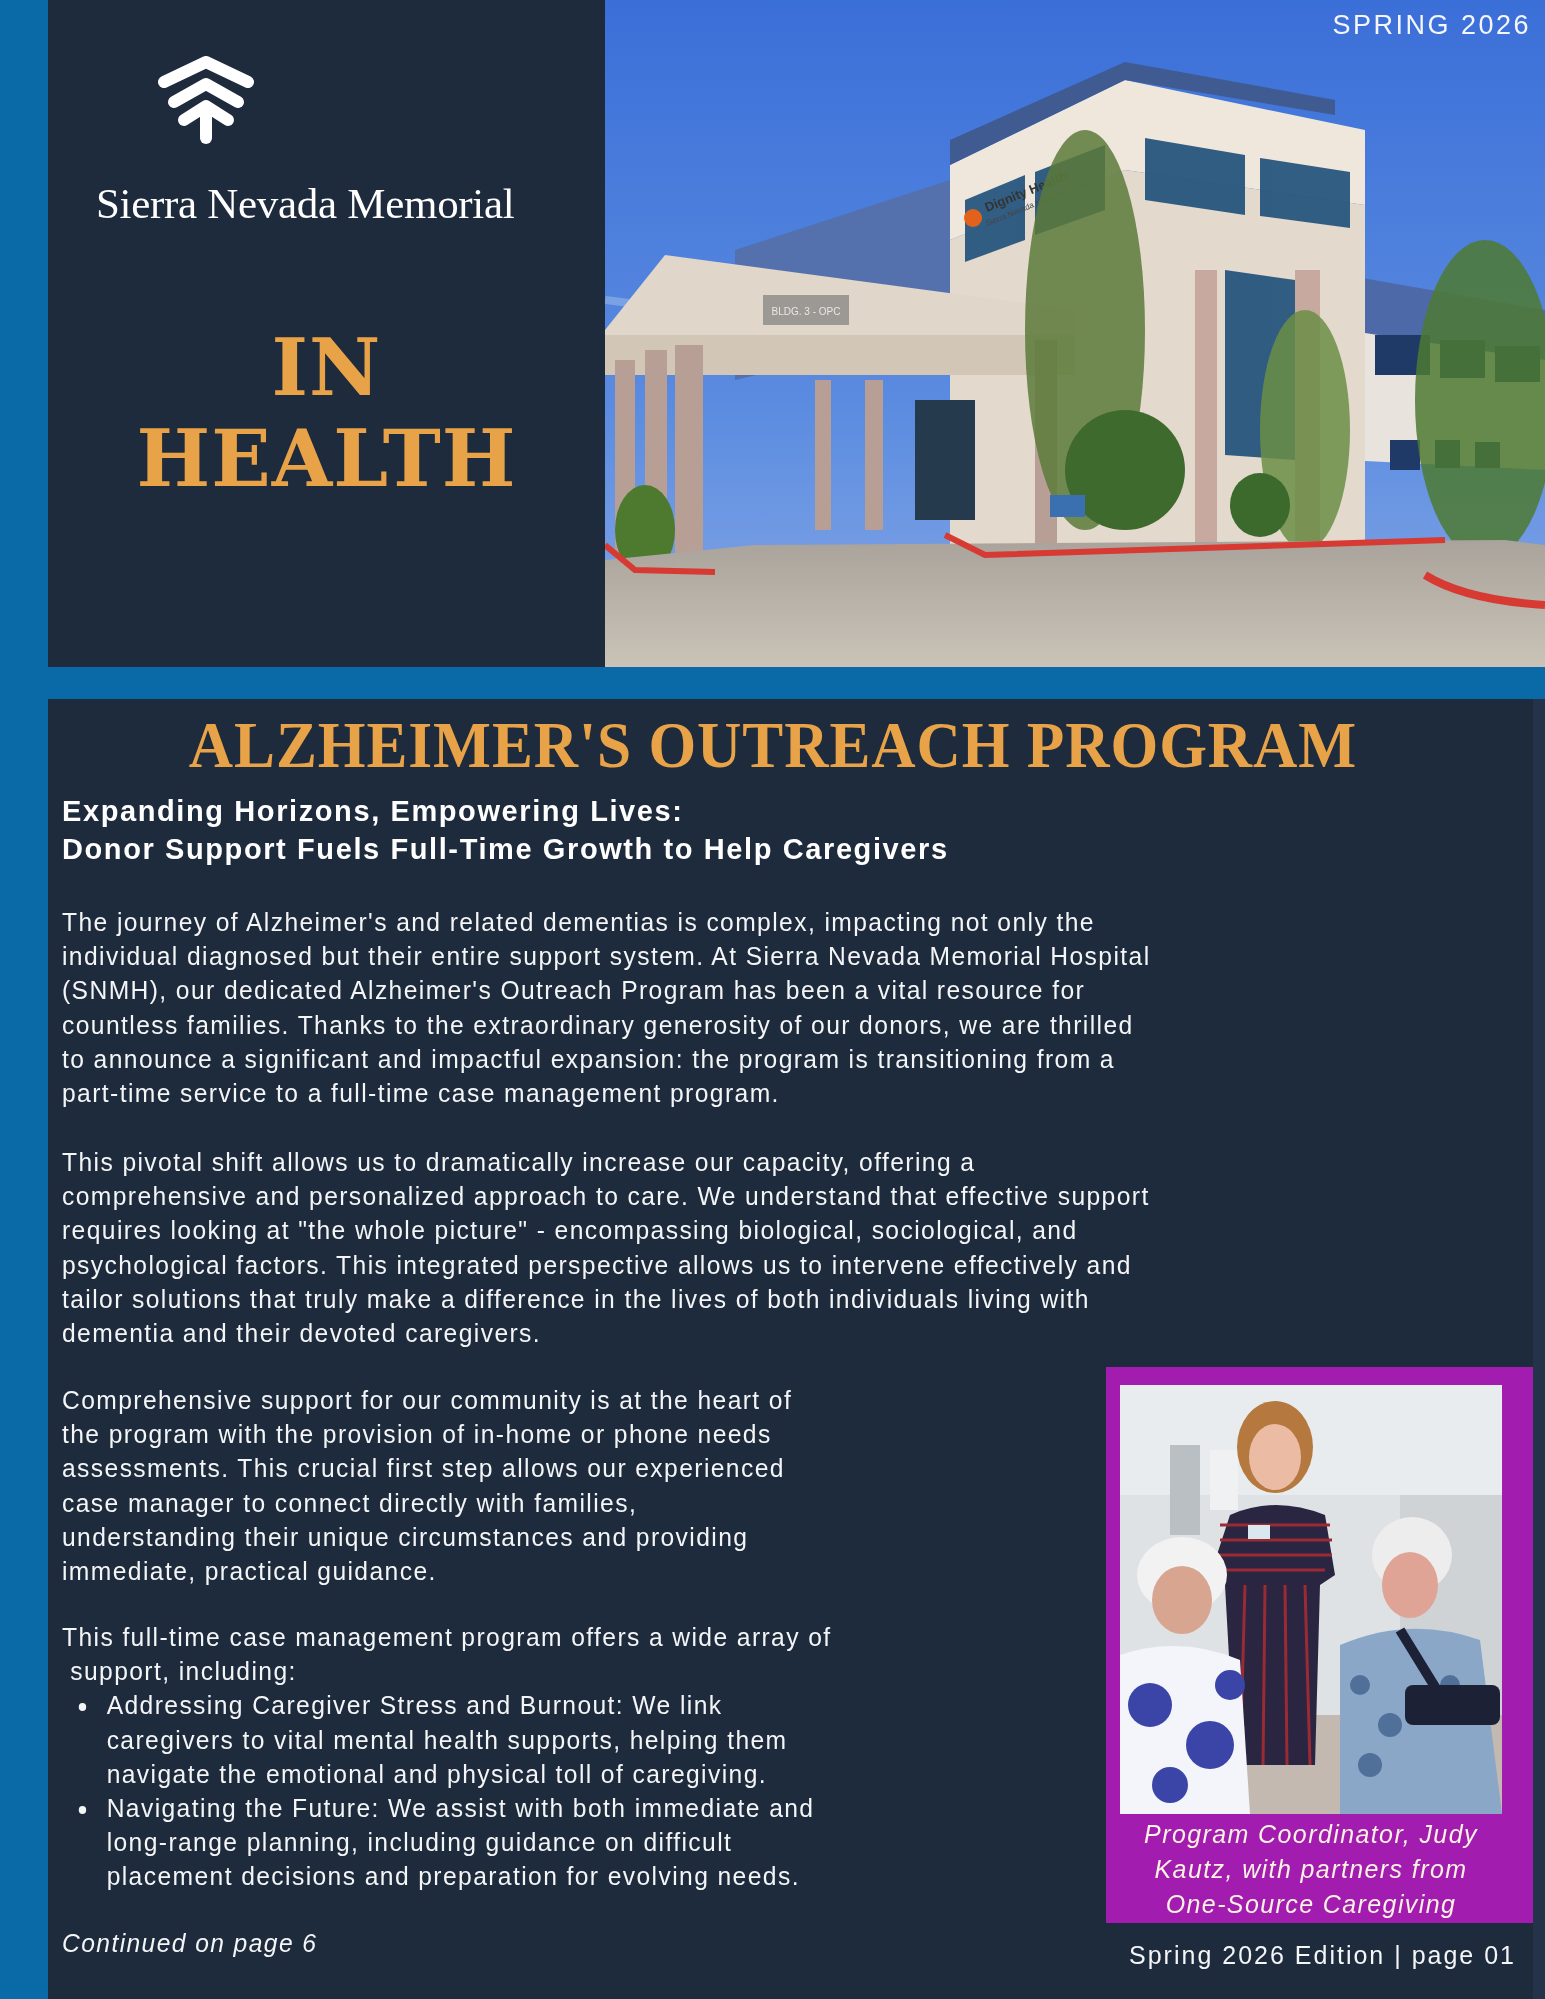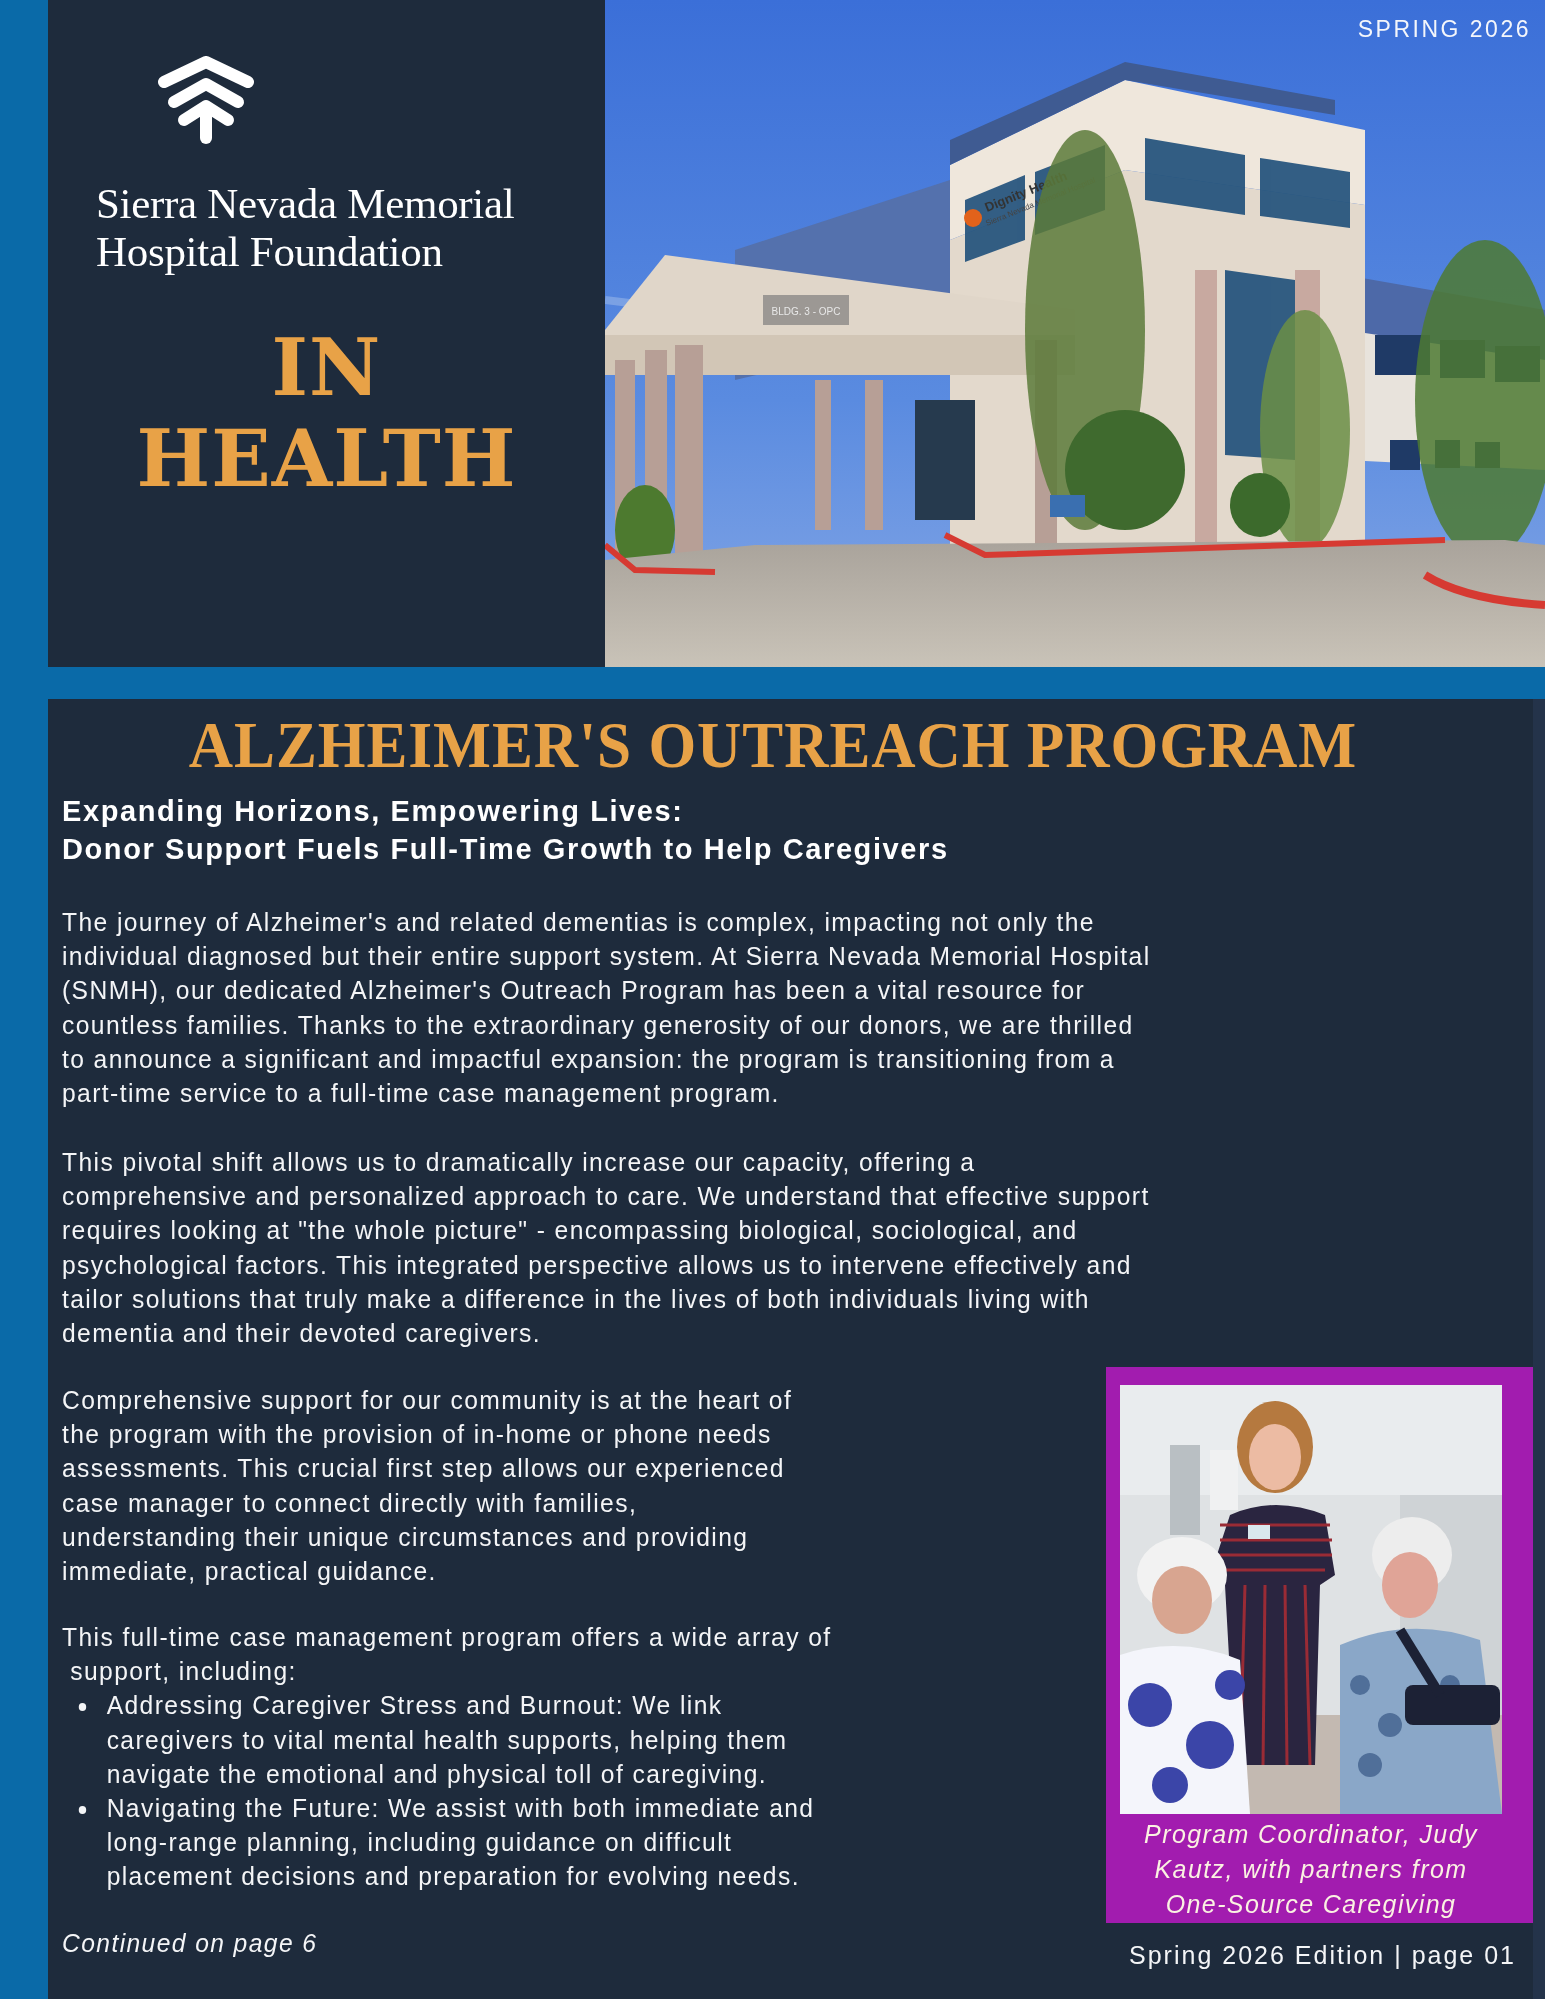--- a/index.html
+++ b/index.html
@@ -12,21 +12,21 @@
   .header-panel { position: absolute; left: 48px; top: 0; width: 557px; height: 667px; background: #1e2b3c; }
   .logo-icon { position: absolute; left: 108px; top: 56px; width: 100px; height: 90px; }
   .logo-text { position: absolute; left: 96px; top: 148px; font-family: "Liberation Serif", serif; font-size: 43px; line-height: 48px; color: #ffffff; letter-spacing: -0.3px; }
   .logo-text div { white-space: nowrap; }
 
   .masthead { position: absolute; left: 48px; top: 322px; width: 557px; text-align: center; font-family: "DejaVu Serif", serif; font-weight: bold; color: #e8a247; font-size: 78px; line-height: 91px; letter-spacing: 1px; }
   .masthead div { white-space: nowrap; }
 
   .hero { position: absolute; left: 605px; top: 0; width: 940px; height: 667px; overflow: hidden; }
   .hero svg { display: block; }
-  .season { position: absolute; right: 14px; top: 16px; font-family: "Liberation Sans", sans-serif; font-size: 23px; letter-spacing: 2.5px; color: #f4f6fb; }
+  .season { position: absolute; right: 14px; top: 10px; font-family: "Liberation Sans", sans-serif; font-size: 27px; letter-spacing: 2.5px; color: #f4f6fb; }
 
   .blue-band { position: absolute; left: 48px; top: 667px; width: 1497px; height: 32px; background: #0a6aa8; }
 
   .content { position: absolute; left: 48px; top: 699px; width: 1485px; height: 1300px; background: #1e2b3c; }
 
   .section-title { position: absolute; left: 0; top: 10px; width: 1450px; text-align: center; font-family: "Liberation Serif", serif; font-weight: bold; font-size: 66px; line-height: 72px; color: #e8a247; letter-spacing: 1px; transform: scaleX(0.93); transform-origin: center; white-space: nowrap; }
 
   .subhead { position: absolute; left: 14px; top: 93px; font-family: "Liberation Sans", sans-serif; font-weight: bold; font-size: 29px; line-height: 38px; letter-spacing: 1.6px; color: #ffffff; }
   .subhead div { white-space: nowrap; }
 
@@ -58,21 +58,20 @@
   <svg class="logo-icon" viewBox="0 0 100 90">
     <g fill="none" stroke="#ffffff" stroke-width="12" stroke-linecap="round" stroke-linejoin="round">
       <polyline points="8,26 50,6 92,26"></polyline>
       <polyline points="18,46 50,28 82,46"></polyline>
       <polyline points="28,64 50,50 72,64"></polyline>
       <line x1="50" y1="54" x2="50" y2="82"></line>
     </g>
   </svg>
   <div class="logo-text" style="left:48px;margin-top:32px;">
     <div>Sierra Nevada Memorial</div>
-    <div>Hospital Foundation</div>
   </div>
 </div>
 
 <div class="masthead">
   <div>IN</div>
   <div>HEALTH</div>
 </div>
 
 <div class="hero">
   <svg width="940" height="667" viewBox="0 0 940 667">

